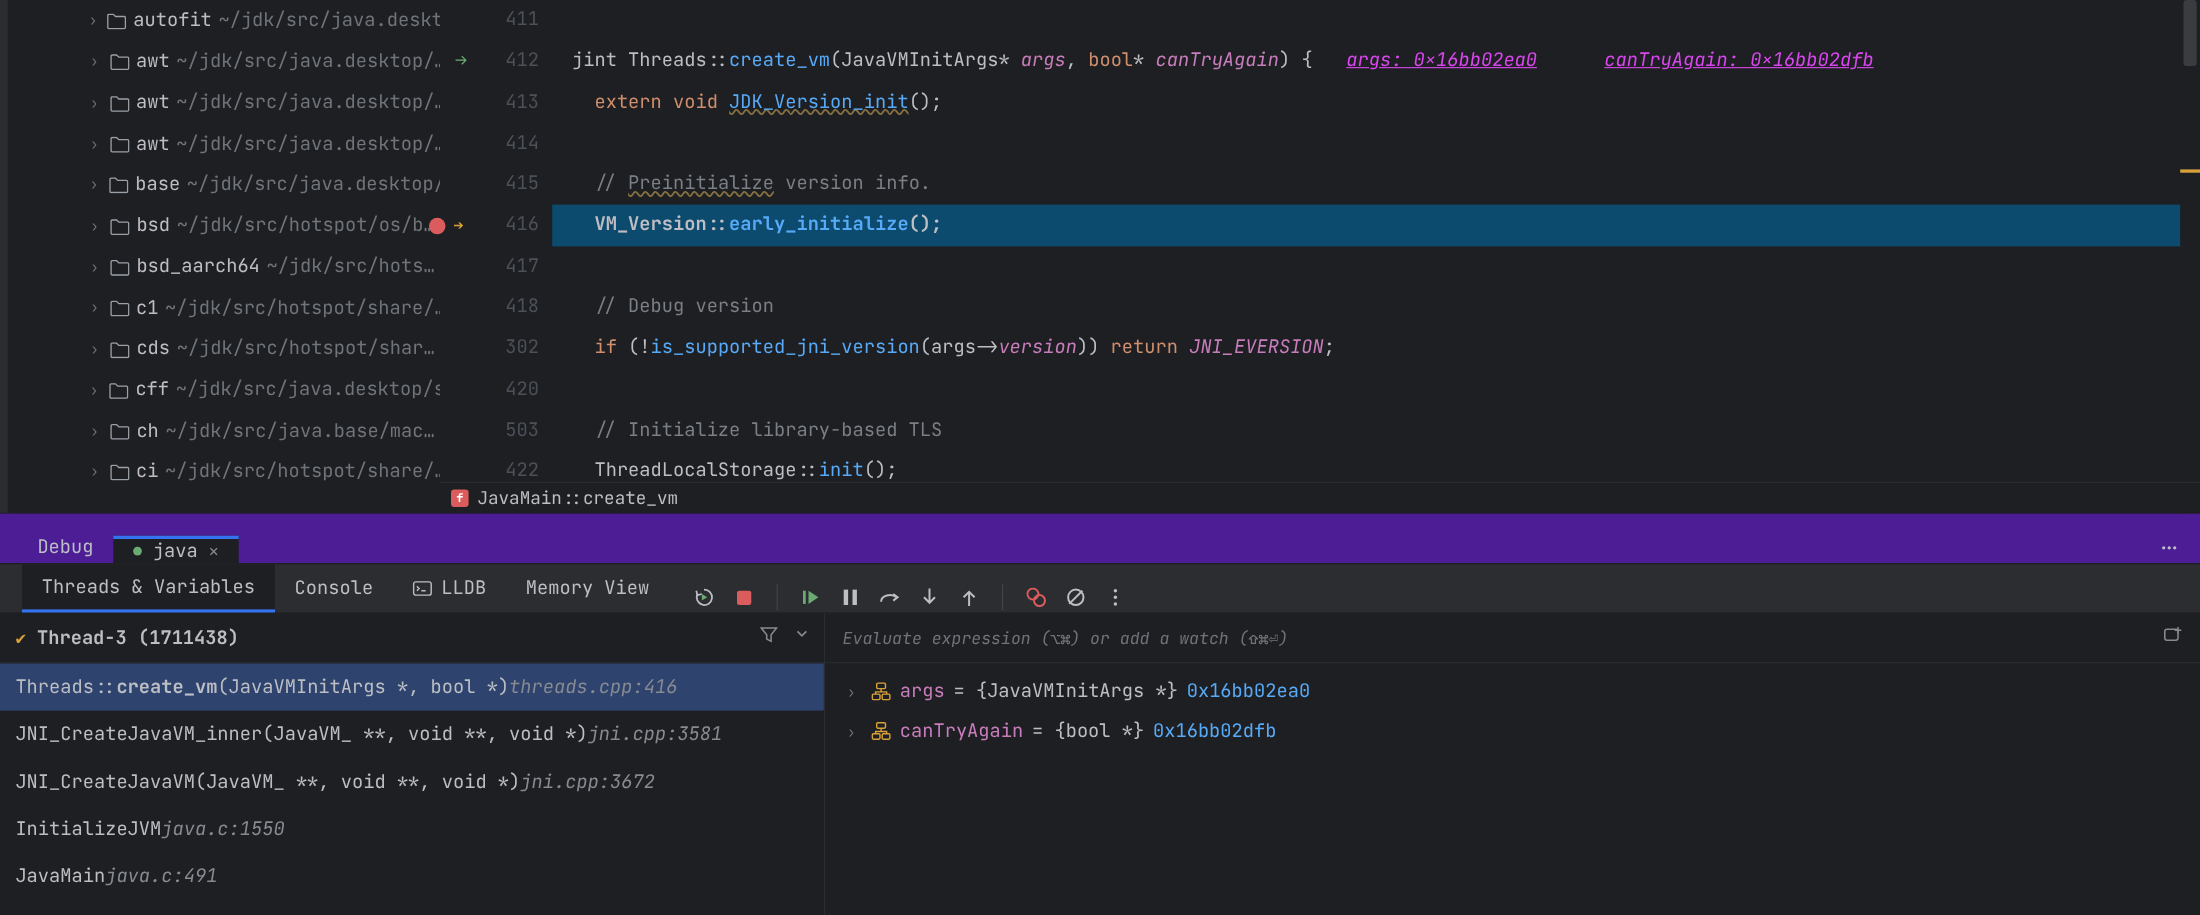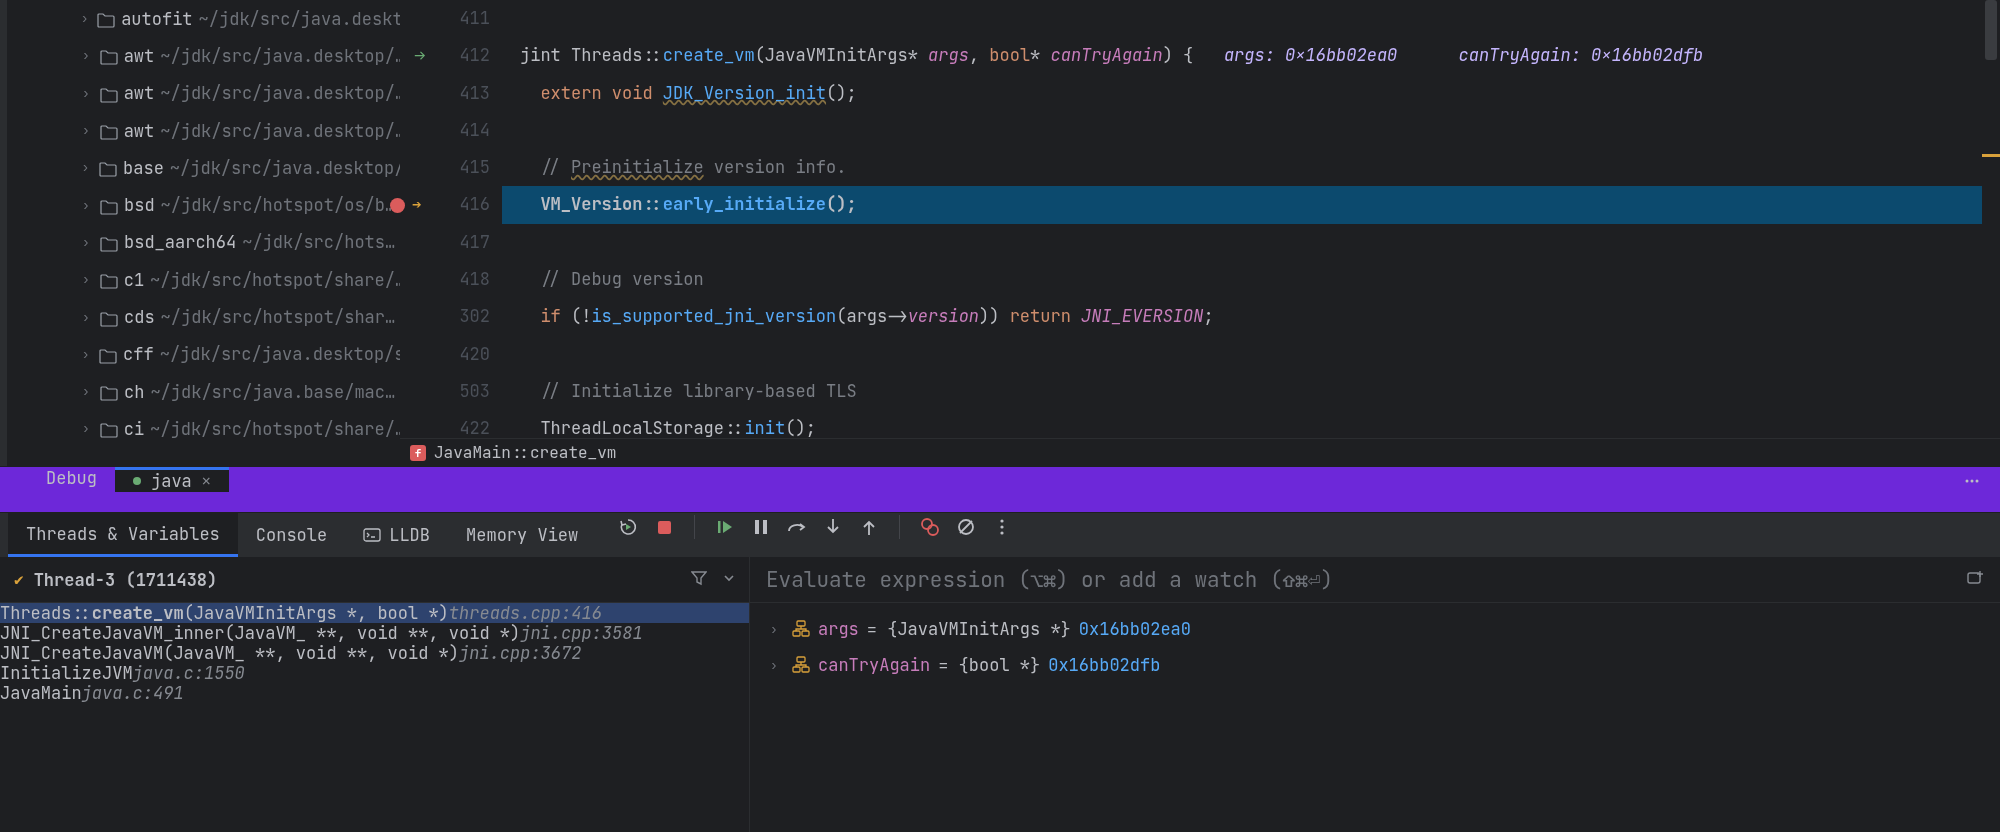--- a/index.html
+++ b/index.html
@@ -27,59 +27,59 @@
   .startfn-arrow { color:#6aab73; font-size:14px; position:absolute; left:16px; transform:rotate(-45deg); }
   .codecol { flex:1; font-size:17px; position:relative; }
   .c-row { height:37.3px; line-height:37.3px; padding-left:18px; white-space:pre; }
   .hl-exec { background:#0c4a6e;font-weight:bold; }
   .kw { color:#cf8e6d; }
   .fn { color:#57aaf7; }
   .type { color:#bcbec4; }
   .cmt { color:#7a7e85; }
   .wavy { text-decoration:underline wavy #857042; text-decoration-skip-ink:none; }
   .id { color:#c77dbb; font-style:italic; }
-  .hint { color:#c4b5fd; font-style:italic; }
+  .hint { color:#d946ef; font-style:italic;text-decoration:underline; }
   .const { color:#c77dbb; font-style:italic; }
   .scrollbar { position:absolute; right:0; top:0; bottom:0; width:18px; background:#1e1f22; }
   .scroll-thumb { position:absolute; right:3px; top:0; width:12px; height:60px; background:#3a3c40; border-radius:3px; }
   .scroll-mark { position:absolute; right:0; width:18px; height:3px; }
   .breadcrumb { position:absolute; bottom:0; left:400px; right:0; height:28px; background:#1e1f22; border-top:1px solid #2b2d30; display:flex; align-items:center; gap:8px; padding-left:10px; font-size:16px; }
   .bc-icon { width:16px; height:16px; background:#db5c5c; border-radius:3px; display:flex; align-items:center; justify-content:center; color:#fff; font-size:11px; font-weight:bold; }
 
-  .tabs-bar { height:46px; background:#6d28d9; border-top:1px solid #1e1f22; display:flex; align-items:flex-start; padding-left:28px; font-size:17px; }
+  .tabs-bar { height:46px; background:#4c1d95; border-top:1px solid #1e1f22; display:flex; align-items:flex-end; padding-left:16px; font-size:17px; }
   .tab { display:flex; align-items:center; gap:10px; padding:0 18px; color:#bcbec4; cursor:pointer; }
   .tab.active { border-bottom:3px solid transparent; }
   .tab.file { background:#1e1f22; border-top:3px solid #3574f0; }
   .tab-close { color:#868a91; font-size:15px; cursor:pointer; }
   .tab-dot { width:8px; height:8px; border-radius:50%; background:#6aab73; }
 
-  .dbg-toolbar { height:45px; background:#2b2d30; border-top:1px solid #1e1f22; display:flex; align-items:flex-start; padding-left:8px; font-size:17px; }
+  .dbg-toolbar { height:45px; background:#2b2d30; border-top:1px solid #1e1f22; display:flex; align-items:flex-end; padding-left:20px; font-size:17px; }
   .dbg-tab { padding:10px 18px; cursor:pointer; color:#bcbec4; height:100%; display:flex; align-items:center; }
   .dbg-tab.sel { background:#1e1f22; border-bottom:3px solid #3574f0; }
   .dbg-actions { display:flex; align-items:center; gap:8px; margin-left:18px; }
   .ico-btn { width:28px; height:28px; display:flex; align-items:center; justify-content:center; cursor:pointer; color:#bcbec4; border-radius:4px; }
   .sep { width:1px; height:24px; background:#43454a; margin:0 8px; }
   .green { color:#6aab73; }
   .red { color:#db5c5c; }
 
   .dbg-body { flex:1; display:flex; background:#1e1f22; overflow:hidden; }
   .frames { width:750px; border-right:1px solid #2b2d30; display:flex; flex-direction:column; }
   .thread-row { height:46px; display:flex; align-items:center; padding:0 14px; gap:10px; border-bottom:1px solid #2b2d30; }
   .check { color:#d9a13b; font-size:16px; }
   .thread-name { flex:1; font-size:17px;font-weight:bold; }
   .thread-icons { display:flex; gap:16px; color:#868a91; }
   .frame-list { flex:1; overflow:hidden; font-size:17px; }
-  .frame-row { height:20px; display:flex; align-items:center; white-space:nowrap; }
+  .frame-row { height:43px; display:flex; align-items:center; padding-left:14px; white-space:nowrap; }
   .frame-row.sel { background:#2e436e; }
   .frame-fn { color:#bcbec4; }
   .frame-loc { color:#868a91; font-style:italic; }
   
   .vars { flex:1; display:flex; flex-direction:column; }
   .eval-row { height:46px; display:flex; align-items:center; padding:0 16px; border-bottom:1px solid #2b2d30; color:#6f737a; gap:16px; }
-  .eval-input { flex:1; font-size:21px; }
+  .eval-input { flex:1; font-style:italic; font-size:15px; }
   .var-list { flex:1; padding-top:8px; font-size:17px; }
   .var-row { height:36px; display:flex; align-items:center; padding-left:20px; gap:8px; }
   .var-chev { color:#6f737a; width:14px; font-size:13px; }
   .var-icon { width:18px; height:18px; }
   .var-name { color:#c77dbb; }
   .var-val { color:#bcbec4; }
   .var-addr { color:#57aaf7; }
 </style>
 </head>
 <body>

